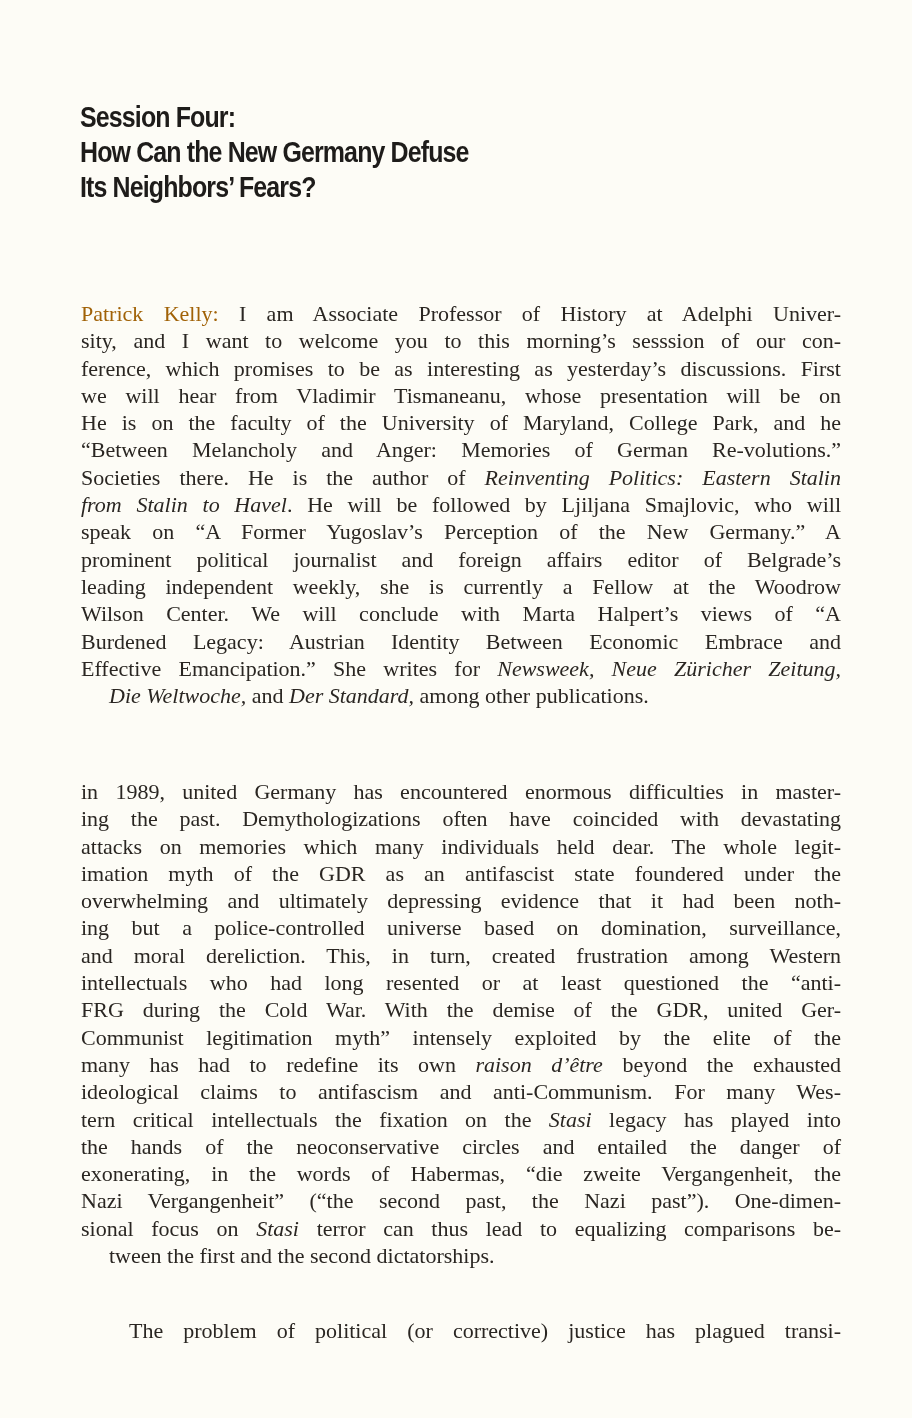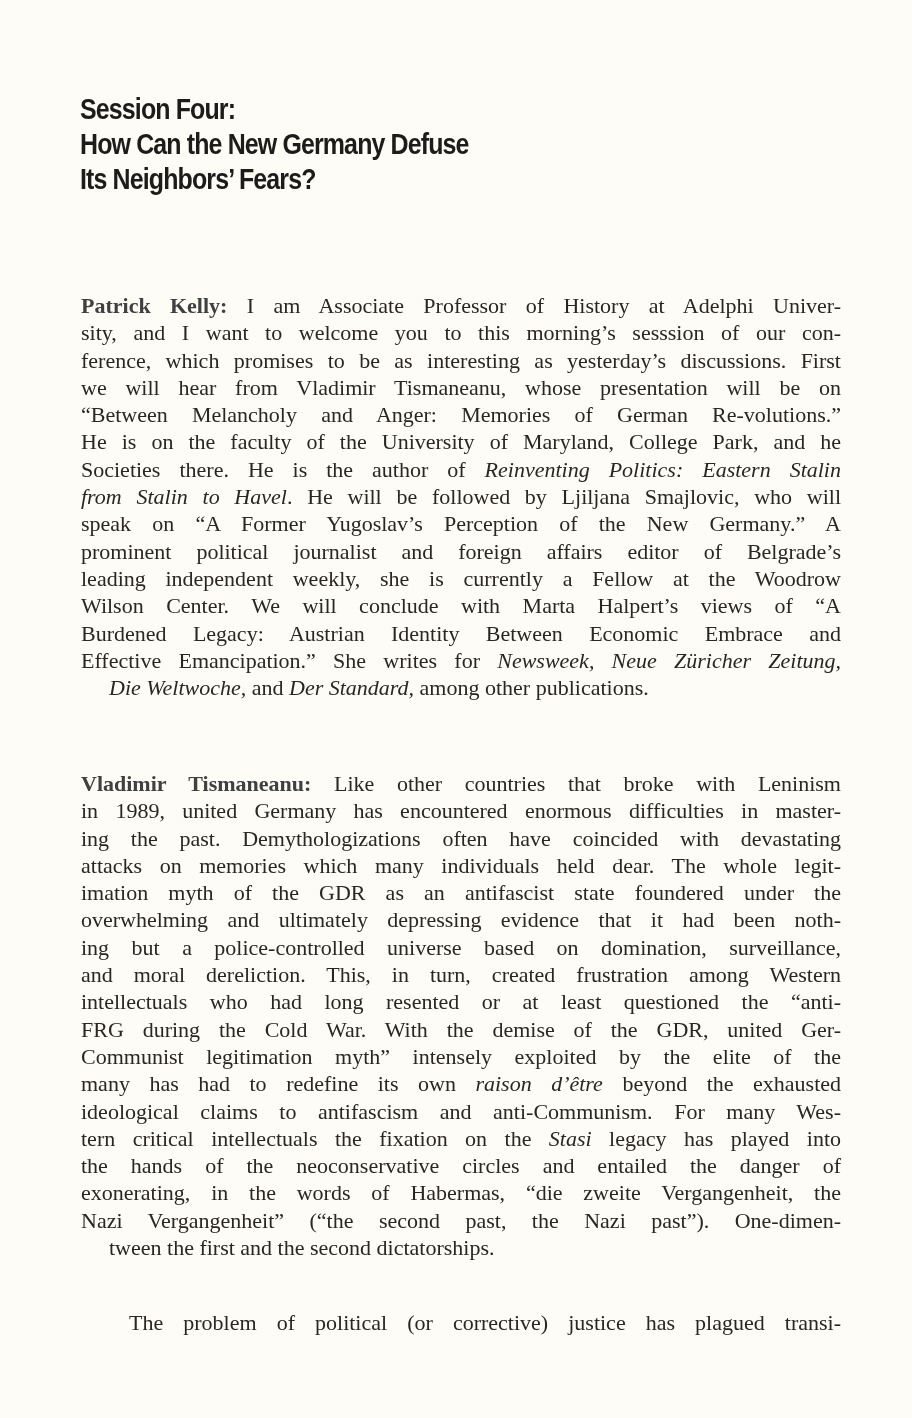--- a/index.html
+++ b/index.html
@@ -9,21 +9,21 @@
   body {
     width: 912px;
     height: 1418px;
     background: #fdfcf6;
     position: relative;
     overflow: hidden;
     color: #2a2622;
   }
   .page {
     position: absolute;
-    left: 0; top: 4px;
+    left: 0; top: 12px;
     width: 912px; height: 1048px;
   }
   .title {
     position: absolute;
     left: 80px;
     top: 88px;
     font-family: "Liberation Sans", "DejaVu Sans", sans-serif;
     font-weight: bold;
     font-size: 29px;
     line-height: 35px;
@@ -55,68 +55,68 @@
   }
   .line.last {
     text-align-last: left;
     margin-left: 28px;
   }
   .line.indent {
     padding-left: 48px;
     margin-top: 48px;
   }
   .speaker {
-    font-weight: bold;
-    color: #404040;
+    font-weight: normal;
+    color: #a16207;
   }
   .it { font-style: italic; }
 </style>
 </head>
 <body>
 
 <div class="page">
 
   <h1 class="title" style="margin:0;">
     <span class="tline">Session Four:</span>
     <span class="tline">How Can the New Germany Defuse</span>
     <span class="tline">Its Neighbors’ Fears?</span>
   </h1>
 
   <div class="body-text para1" id="para0">
       <span class="line"><span class="speaker">Patrick Kelly:</span><span> I am Associate Professor of History at Adelphi Univer-</span></span>
       <span class="line"><span>sity, and I want to welcome you to this morning’s sesssion of our con-</span></span>
       <span class="line"><span>ference, which promises to be as interesting as yesterday’s discussions. First</span></span>
       <span class="line"><span>we will hear from Vladimir Tismaneanu, whose presentation will be on</span></span>
+      <span class="line"><span>He is on the faculty of the University of Maryland, College Park, and he</span></span>
       <span class="line"><span>“Between Melancholy and Anger: Memories of German Re-volutions.”</span></span>
-      <span class="line"><span>He is on the faculty of the University of Maryland, College Park, and he</span></span>
       <span class="line"><span>Societies there. He is the author of </span><span class="it">Reinventing Politics: Eastern Stalin</span></span>
       <span class="line"><span class="it">from Stalin to Havel</span><span>. He will be followed by Ljiljana Smajlovic, who will</span></span>
       <span class="line"><span>speak on “A Former Yugoslav’s Perception of the New Germany.” A</span></span>
       <span class="line"><span>prominent political journalist and foreign affairs editor of Belgrade’s</span></span>
       <span class="line"><span>leading independent weekly, she is currently a Fellow at the Woodrow</span></span>
       <span class="line"><span>Wilson Center. We will conclude with Marta Halpert’s views of “A</span></span>
       <span class="line"><span>Burdened Legacy: Austrian Identity Between Economic Embrace and</span></span>
       <span class="line"><span>Effective Emancipation.” She writes for </span><span class="it">Newsweek, Neue Züricher Zeitung,</span></span>
       <span class="line last"><span class="it">Die Weltwoche,</span><span> and </span><span class="it">Der Standard,</span><span> among other publications.</span></span>
     </div>
   <div class="body-text para2" id="para1">
-      <span class="line"><span class="speaker">Vladimir Tismaneanu:</span><span> Like other countries that broke with Leninism</span></span>
       <span class="line"><span>in 1989, united Germany has encountered enormous difficulties in master-</span></span>
       <span class="line"><span>ing the past. Demythologizations often have coincided with devastating</span></span>
       <span class="line"><span>attacks on memories which many individuals held dear. The whole legit-</span></span>
       <span class="line"><span>imation myth of the GDR as an antifascist state foundered under the</span></span>
       <span class="line"><span>overwhelming and ultimately depressing evidence that it had been noth-</span></span>
       <span class="line"><span>ing but a police-controlled universe based on domination, surveillance,</span></span>
       <span class="line"><span>and moral dereliction. This, in turn, created frustration among Western</span></span>
       <span class="line"><span>intellectuals who had long resented or at least questioned the “anti-</span></span>
       <span class="line"><span>FRG during the Cold War. With the demise of the GDR, united Ger-</span></span>
       <span class="line"><span>Communist legitimation myth” intensely exploited by the elite of the</span></span>
       <span class="line"><span>many has had to redefine its own </span><span class="it">raison d’être</span><span> beyond the exhausted</span></span>
       <span class="line"><span>ideological claims to antifascism and anti-Communism. For many Wes-</span></span>
       <span class="line"><span>tern critical intellectuals the fixation on the </span><span class="it">Stasi</span><span> legacy has played into</span></span>
       <span class="line"><span>the hands of the neoconservative circles and entailed the danger of</span></span>
       <span class="line"><span>exonerating, in the words of Habermas, “die zweite Vergangenheit, the</span></span>
       <span class="line"><span>Nazi Vergangenheit” (“the second past, the Nazi past”). One-dimen-</span></span>
+      <span class="line"><span>sional focus on </span><span class="it">Stasi</span><span> terror can thus lead to equalizing comparisons be-</span></span>
       <span class="line last"><span>tween the first and the second dictatorships.</span></span>
       <span class="line indent"><span>The problem of political (or corrective) justice has plagued transi-</span></span>
     </div>
 
 </div>
 
 </body></html>

